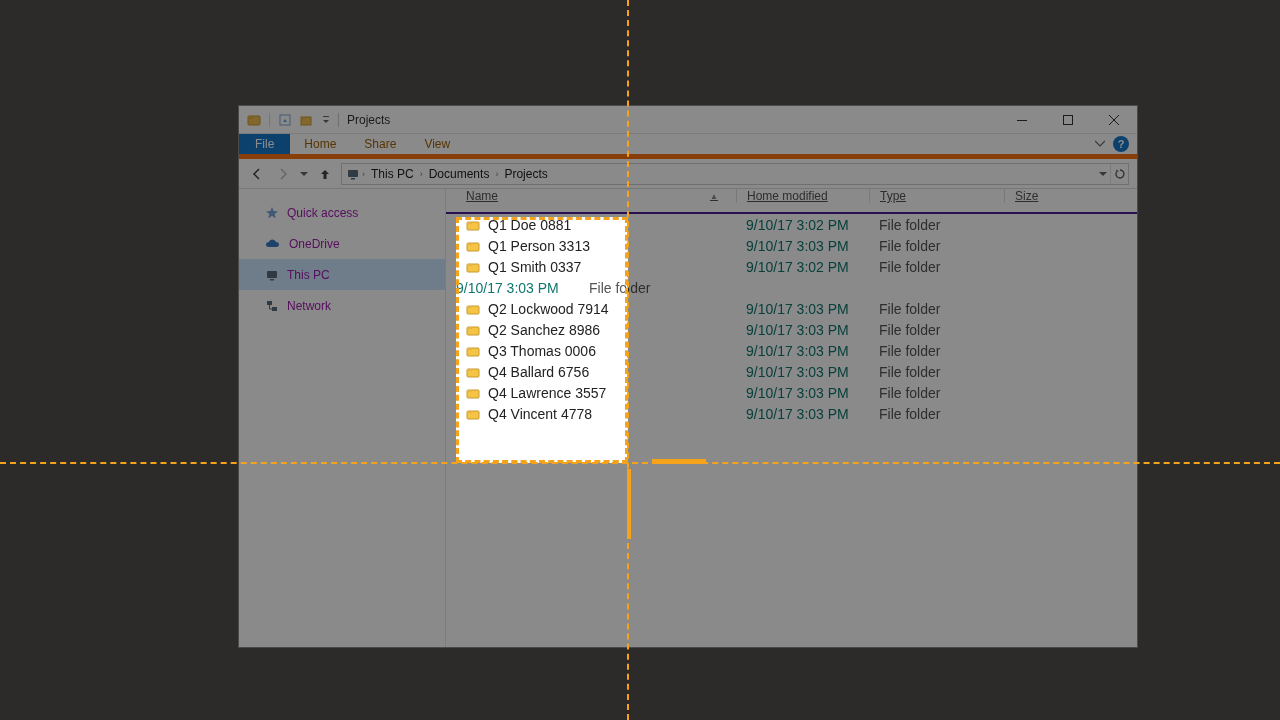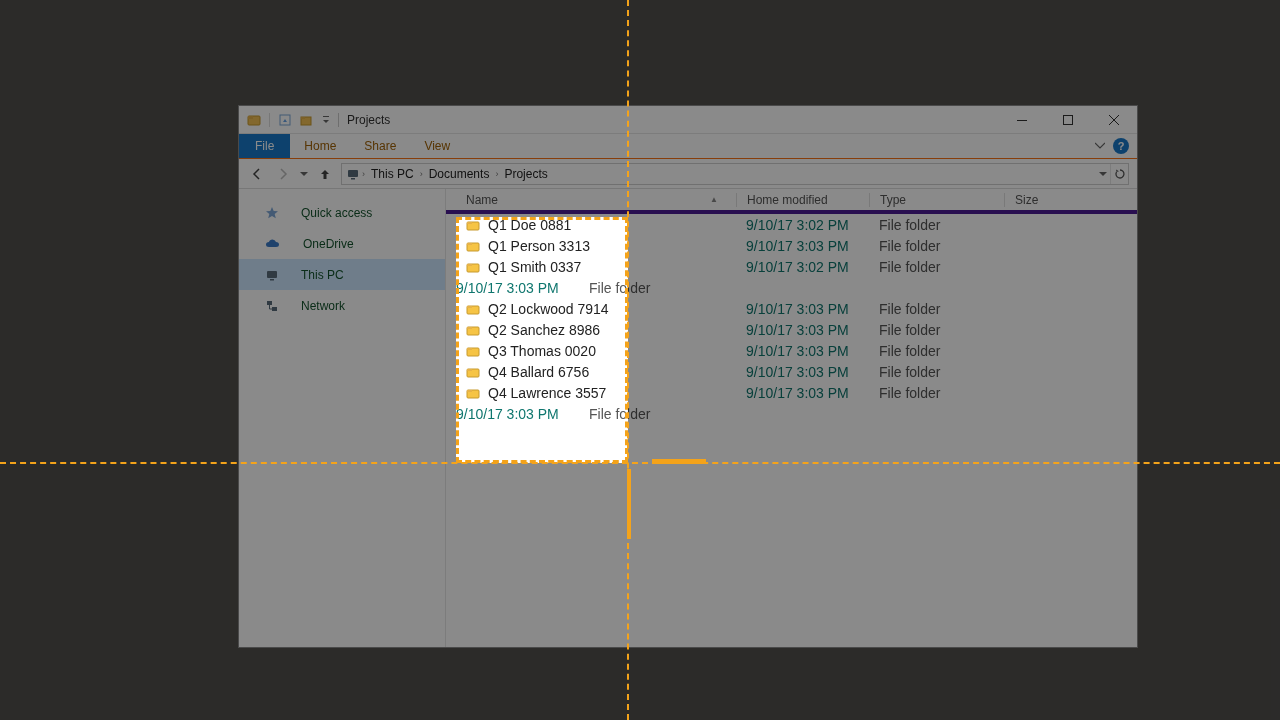--- a/index.html
+++ b/index.html
@@ -19,47 +19,47 @@
   .titlebar { height: 28px; background: #ffffff; display: flex; align-items: center; border-bottom: 1px solid #e6e6e6; position: relative; }
   .titlebar .qat { display: flex; align-items: center; padding-left: 8px; gap: 8px; }
   .titlebar .qat svg { display: block; }
   .titlebar .title { padding-left: 6px; color: #333; font-size: 12px; border-left: 1px solid #ccc; margin-left: 8px; line-height: 14px; }
   .titlebar .title::before { content: ""; }
   .titlebar .winbtns { position: absolute; right: 0; top: 0; height: 100%; display: flex; }
   .titlebar .winbtns .wbtn { width: 46px; display: flex; align-items: center; justify-content: center; color: #333; }
   .titlebar .winbtns .wbtn svg { display: block; }
 
   
-  .tabsrow { height: 25px; background: #ffffff; display: flex; align-items: stretch; border-bottom: 1px solid #f97316; font-size: 12px; position: relative; }
+  .tabsrow { height: 25px; background: #ffffff; display: flex; align-items: stretch; border-bottom: 5px solid #f97316; font-size: 12px; position: relative; }
   .tabsrow .tab { padding: 0 14px; display: flex; align-items: center; color: #a16207; }
   .tabsrow .file-tab { background: #1979ca; color: #fff; padding: 0 16px; }
   .tabsrow .right { position: absolute; right: 8px; top: 0; height: 100%; display: flex; align-items: center; gap: 8px; }
   .tabsrow .right .help { width: 16px; height: 16px; border-radius: 50%; background: #1979ca; color: #fff; display: flex; align-items: center; justify-content: center; font-size: 11px; font-weight: bold; }
 
   
   .addrrow { height: 30px; background: #ffffff; display: flex; align-items: center; padding: 0 8px; gap: 6px; border-bottom: 1px solid #dcdcdc; }
   .navbtn { width: 20px; height: 20px; display: flex; align-items: center; justify-content: center; color: #555; }
   .addrbar { flex: 1; height: 22px; border: 1px solid #cfcfcf; display: flex; align-items: center; padding: 0 4px; gap: 2px; background: #fff; position: relative; }
   .addrbar .crumb { padding: 0 4px; color: #222; }
   .addrbar .crumb-sep { color: #777; font-size: 9px; }
   .addrbar .pcicon svg { display: block; }
   .addr-dd { position: absolute; right: 18px; top: 0; height: 100%; width: 14px; display: flex; align-items: center; justify-content: center; }
   .addr-refresh { position: absolute; right: 0; top: 0; height: 100%; width: 18px; display: flex; align-items: center; justify-content: center; border-left: 1px solid #e5e5e5; }
   .searchbox { width: 198px; height: 22px; border: 1px solid #cfcfcf; display: flex; align-items: center; padding: 0 4px; color: #777; position: relative; background: #fff; }
   .searchbox .sicon { position: absolute; right: 4px; top: 2px; }
 
   
   .body { flex: 1; display: flex; min-height: 0; }
   .navpane { width: 207px; border-right: 1px solid #e6e6e6; background: #fff; padding-top: 8px; }
-  .navitem { height: 31px; display: flex; align-items: center; padding-left: 26px; gap: 22px; color: #14532d; }
+  .navitem { height: 31px; display: flex; align-items: center; padding-left: 26px; gap: 8px; color: #a21caf; }
   .navitem.selected { background: #cde8ff; }
   .navitem svg { display: block; flex-shrink: 0; }
 
   .listpane { flex: 1; display: flex; flex-direction: column; background: #fff; min-width: 0; }
-  .cols { height: 25px; display: flex; align-items: center; border-bottom: 4px solid #4c1d95; color: #555; font-size: 12px; }
+  .cols { height: 25px; display: flex; align-items: flex-start; border-bottom: 2px solid #4c1d95; color: #555; font-size: 12px; text-decoration: underline; }
   .col-name { width: 290px; padding-left: 20px; display: flex; align-items: center; gap: 100px; }
   .col-name .sortcaret { font-size: 8px; color: #888; margin-left: auto; margin-right: 18px; }
   .col-date { width: 132px; padding-left: 10px; }
   .col-type { width: 134px; padding-left: 10px; }
   .col-size { padding-left: 10px; flex: 1; }
   .col-divider { width: 1px; height: 14px; background: #e0e0e0; }
 
   .rows { flex: 1; overflow: hidden; }
   .row { height: 21px; display: flex; align-items: center; font-size: 14px; color: #222; }
   .row .c-name { width: 290px; padding-left: 20px; display: flex; align-items: center; gap: 8px; }
@@ -319,21 +319,21 @@
             </div>
             <div class="c-date">9/10/17 3:03 PM</div>
             <div class="c-type">File folder</div>
           </div>
           <div class="row">
             <div class="c-name">
               <svg width="14" height="14">
                 <rect x="1" y="4" width="12" height="8" rx="1" fill="#f6c445" stroke="#c79a2e"></rect>
                 <rect x="1" y="4" width="5" height="2" fill="#e6b24a"></rect>
               </svg>
-              <span>Q3 Thomas 0020</span>
+              <span>Q3 Thomas 0006</span>
             </div>
             <div class="c-date">9/10/17 3:03 PM</div>
             <div class="c-type">File folder</div>
           </div>
           <div class="row">
             <div class="c-name">
               <svg width="14" height="14">
                 <rect x="1" y="4" width="12" height="8" rx="1" fill="#f6c445" stroke="#c79a2e"></rect>
                 <rect x="1" y="4" width="5" height="2" fill="#e6b24a"></rect>
               </svg>
@@ -347,20 +347,27 @@
               <svg width="14" height="14">
                 <rect x="1" y="4" width="12" height="8" rx="1" fill="#f6c445" stroke="#c79a2e"></rect>
                 <rect x="1" y="4" width="5" height="2" fill="#e6b24a"></rect>
               </svg>
               <span>Q4 Lawrence 3557</span>
             </div>
             <div class="c-date">9/10/17 3:03 PM</div>
             <div class="c-type">File folder</div>
           </div>
           <div class="row">
+            <div class="c-name">
+              <svg width="14" height="14">
+                <rect x="1" y="4" width="12" height="8" rx="1" fill="#f6c445" stroke="#c79a2e"></rect>
+                <rect x="1" y="4" width="5" height="2" fill="#e6b24a"></rect>
+              </svg>
+              <span>Q4 Vincent 4778</span>
+            </div>
             <div class="c-date">9/10/17 3:03 PM</div>
             <div class="c-type">File folder</div>
           </div>
         </div>
     </div>
   </div>
 
 </div>
 
 <div class="dim">

